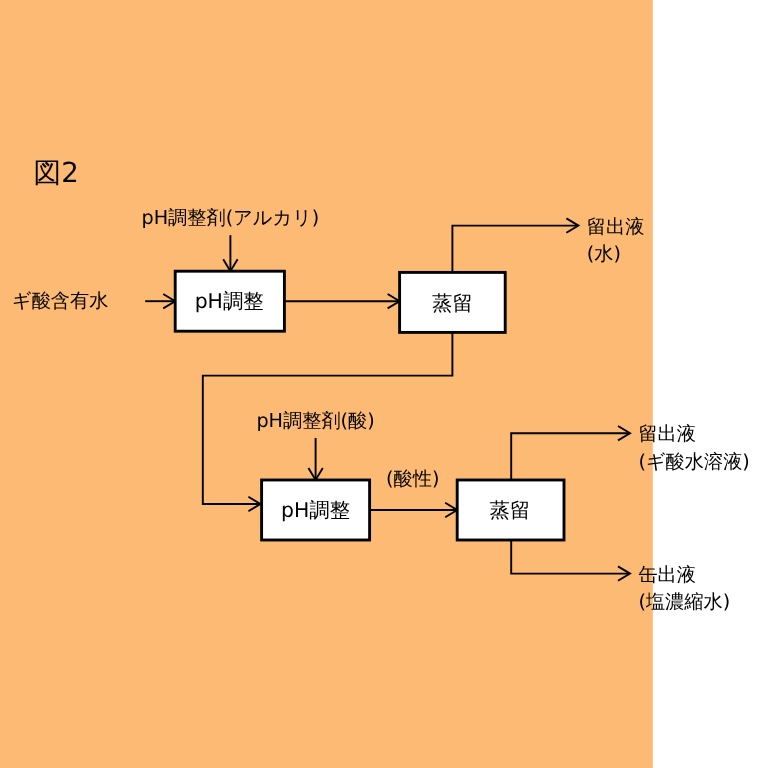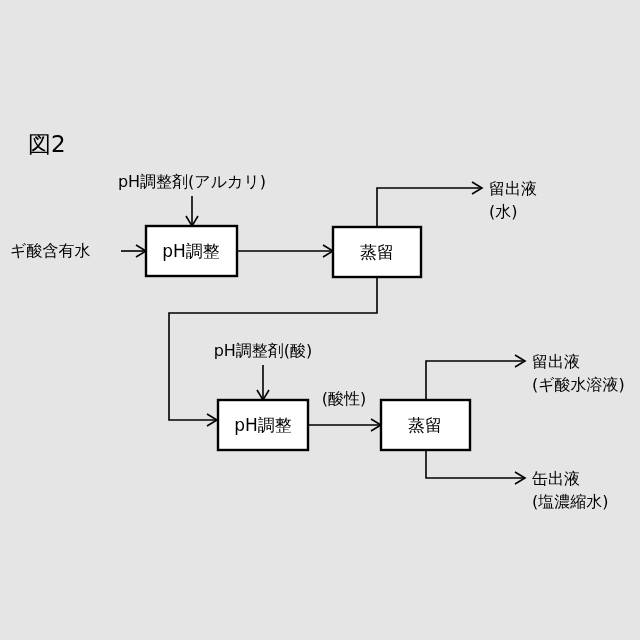--- a/index.html
+++ b/index.html
@@ -9,23 +9,23 @@
   }
   body {
     width: 640px;
     height: 640px;
     font-family: "DejaVu Sans", "Liberation Sans", sans-serif;
     color: #000000;
     overflow: hidden;
   }
   #diagram-root {
     position: relative;
-    width: 640px;
+    width: 544px;
     height: 640px;
-    background: #e5e5e5;
+    background: #fdba74;
   }
   svg.flow {
     position: absolute;
     left: 0;
     top: 0;
     width: 640px;
     height: 640px;
     display: block;
   }
   .unit-box {

